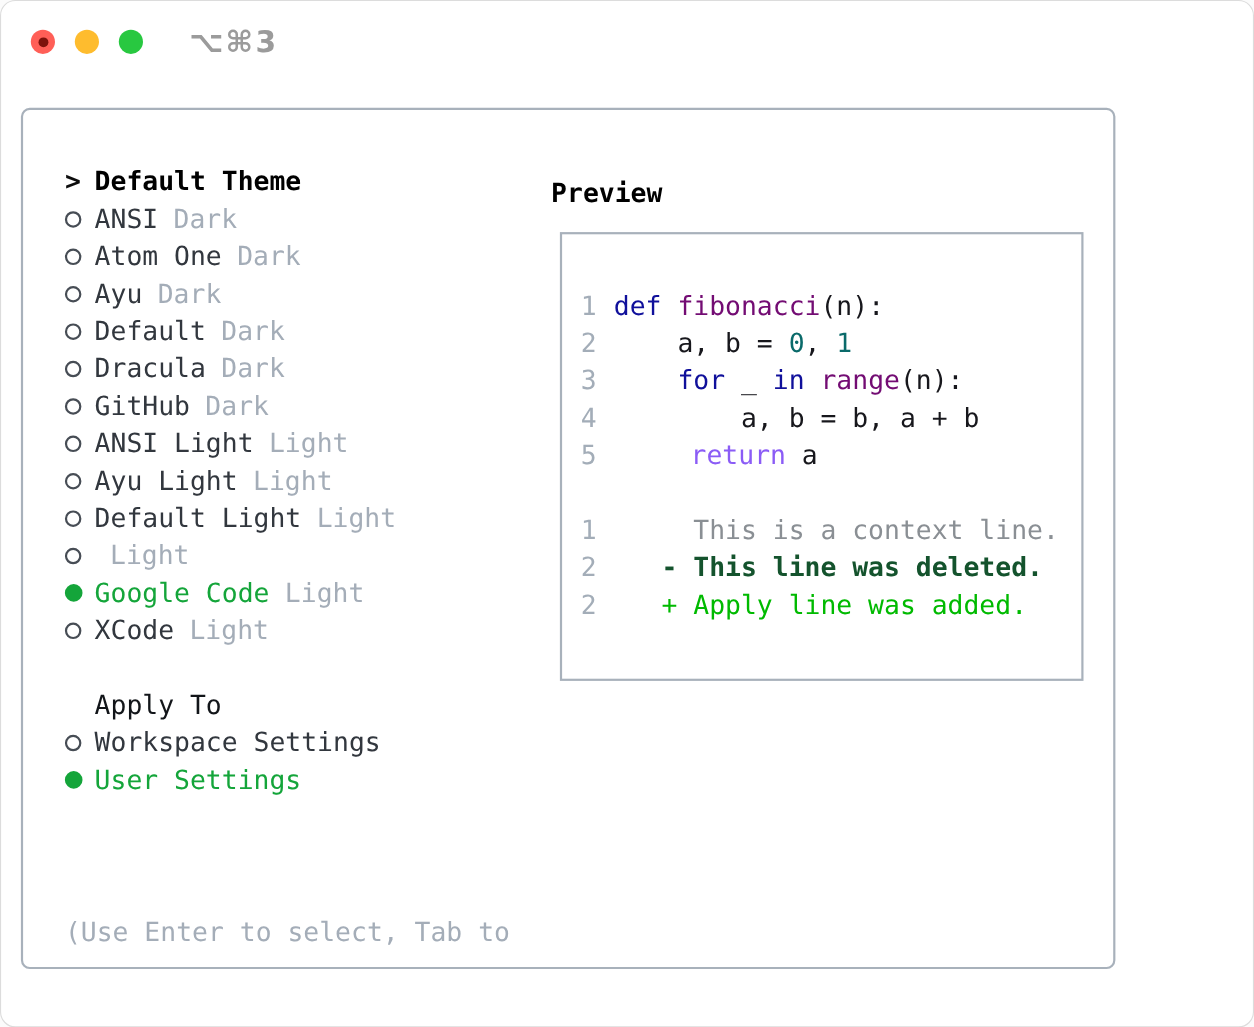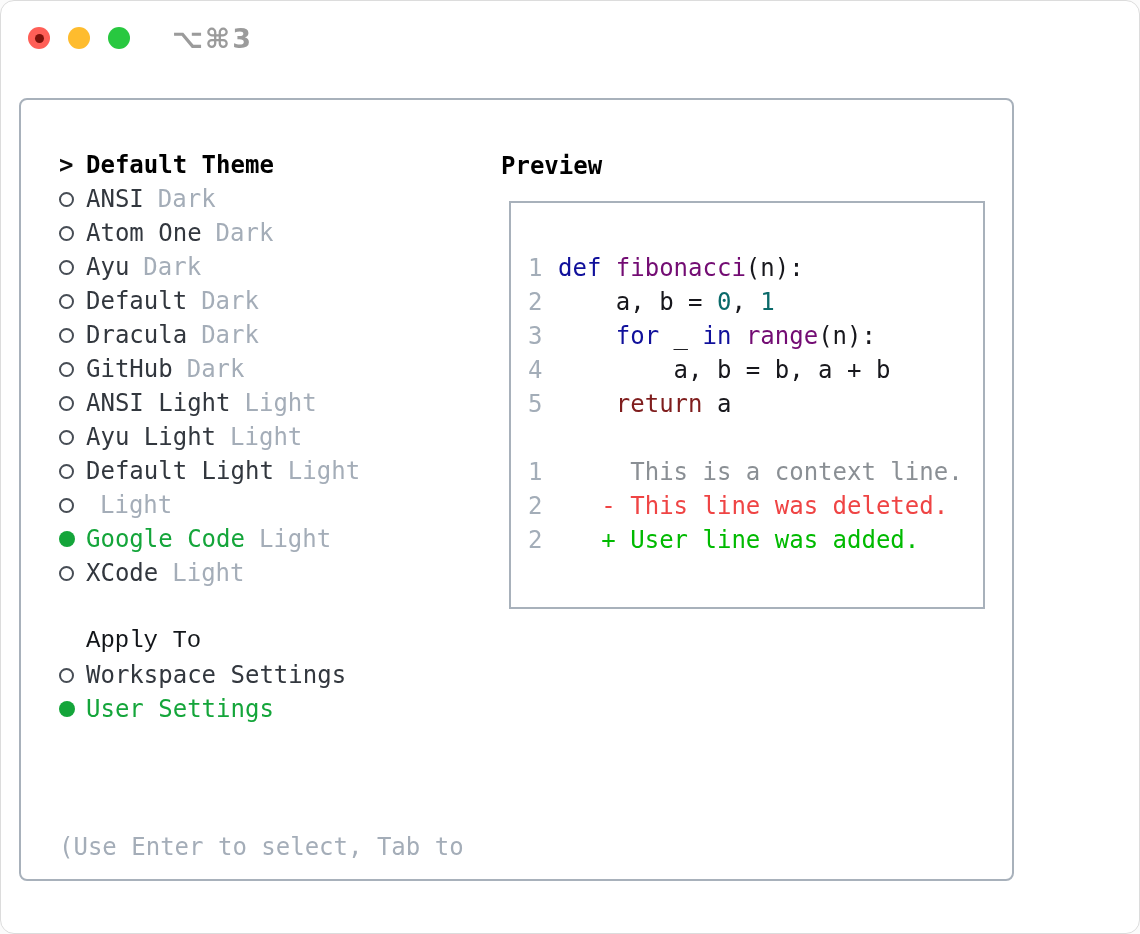--- a/index.html
+++ b/index.html
@@ -37,27 +37,27 @@
   .row { display: flex; align-items: center; height: 34px; white-space: pre; }
   .marker { width: 27px; display: flex; align-items: center; flex: none; }
   .chevron { font-weight: bold; color: #0c0c0c; }
   .dot-hollow { width: 15px; height: 15px; border: 2px solid #474d55; border-radius: 50%; }
   .dot-filled { width: 16px; height: 16px; border-radius: 50%; background: #14a53a; }
   .hdr-label { font-weight: bold; color: #000; }
   .tname { color: #32373e; }
   .tname.selected { color: #14a53a; }
   .tvariant { color: #a4adb8; margin-left: 14px; }
   .apply-section { margin-top: 34px; }
-  .apply-label { color: #121519; font-family: Liberation Mono, monospace; }
+  .apply-label { color: #121519; }
   .opt-label { color: #32373e; }
   .opt-label.selected { color: #14a53a; }
   .help { margin-top: 34px; color: #a4adb8; line-height: 35px; white-space: pre; }
 
   
-  .right-col { position: absolute; left: 480px; top: 49px; }
+  .right-col { position: absolute; left: 480px; top: 59px; }
   .preview-label { font-size: 24px; line-height: 34px; font-weight: bold; color: #000; }
   .preview-box { margin-top: 18px; margin-left: 8px; width: 476px; height: 408px;
                  border: 2px solid #a8b1bb; background: #fff;
                  padding: 48px 0 0 17px; overflow: hidden; }
   .pline { display: flex; height: 34px; line-height: 34px; font-size: 24px; white-space: pre; }
   .ln { width: 30px; flex: none; color: #a3adb8; }
 </style>
 </head>
 <body>
 
@@ -113,23 +113,23 @@
     </div>
 
     <div class="right-col">
       <div class="preview-label">Preview</div>
       <div class="preview-box">
         <div id="preview-lines">
             <div class="pline"><span class="ln">1</span><span class="code" style="white-space: pre;"><span class="tok" style="color: rgb(16, 16, 155);">def</span><span class="tok" style="color: rgb(23, 23, 28);"> </span><span class="tok" style="color: rgb(115, 12, 115);">fibonacci</span><span class="tok" style="color: rgb(23, 23, 28);">(n):</span></span></div>
             <div class="pline"><span class="ln">2</span><span class="code" style="white-space: pre;"><span class="tok" style="color: rgb(23, 23, 28);">    a, b = </span><span class="tok" style="color: rgb(10, 106, 106);">0</span><span class="tok" style="color: rgb(23, 23, 28);">, </span><span class="tok" style="color: rgb(10, 106, 106);">1</span></span></div>
             <div class="pline"><span class="ln">3</span><span class="code" style="white-space: pre;"><span class="tok" style="color: rgb(23, 23, 28);">    </span><span class="tok" style="color: rgb(16, 16, 155);">for</span><span class="tok" style="color: rgb(23, 23, 28);"> _ </span><span class="tok" style="color: rgb(16, 16, 155);">in</span><span class="tok" style="color: rgb(23, 23, 28);"> </span><span class="tok" style="color: rgb(115, 12, 115);">range</span><span class="tok" style="color: rgb(23, 23, 28);">(n):</span></span></div>
             <div class="pline"><span class="ln">4</span><span class="code" style="white-space: pre;"><span class="tok" style="color: rgb(23, 23, 28);">        a, b = b, a + b</span></span></div>
-            <div class="pline"><span class="ln">5</span><span class="code" style="white-space: pre;"><span class="tok" style="color: rgb(23, 23, 28);">    </span><span class="tok" style="color: #7f1d1d;">return</span><span class="tok" style="color: rgb(23, 23, 28);"> a</span></span></div>
+            <div class="pline"><span class="ln">5</span><span class="code" style="white-space: pre;"><span class="tok" style="color: rgb(23, 23, 28);">    </span><span class="tok" style="color: #8b5cf6; margin-left: 12px;">return</span><span class="tok" style="color: rgb(23, 23, 28);"> a</span></span></div>
             <div class="pline"><span class="ln"></span><span class="code" style="white-space: pre;"></span></div>
             <div class="pline"><span class="ln">1</span><span class="code" style="white-space: pre;"><span class="tok" style="color: rgb(138, 143, 148);">     This is a context line.</span></span></div>
-            <div class="pline"><span class="ln">2</span><span class="code" style="white-space: pre;"><span class="tok" style="color: #ef4444;">   - This line was deleted.</span></span></div>
-            <div class="pline"><span class="ln">2</span><span class="code" style="white-space: pre;"><span class="tok" style="color: rgb(0, 186, 0);">   + User line was added.</span></span></div>
+            <div class="pline"><span class="ln">2</span><span class="code" style="white-space: pre;"><span class="tok" style="color: #14532d; font-weight: bold;">   - This line was deleted.</span></span></div>
+            <div class="pline"><span class="ln">2</span><span class="code" style="white-space: pre;"><span class="tok" style="color: rgb(0, 186, 0);">   + Apply line was added.</span></span></div>
           </div>
       </div>
     </div>
 
   </div>
 </div>
 
 </body></html>

